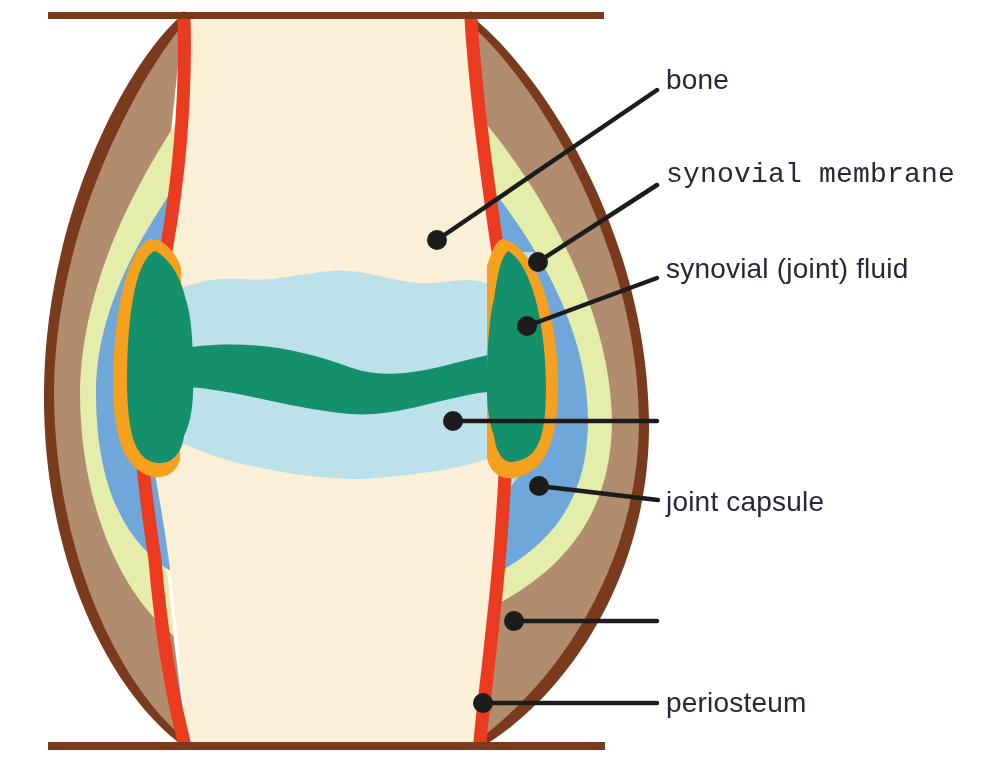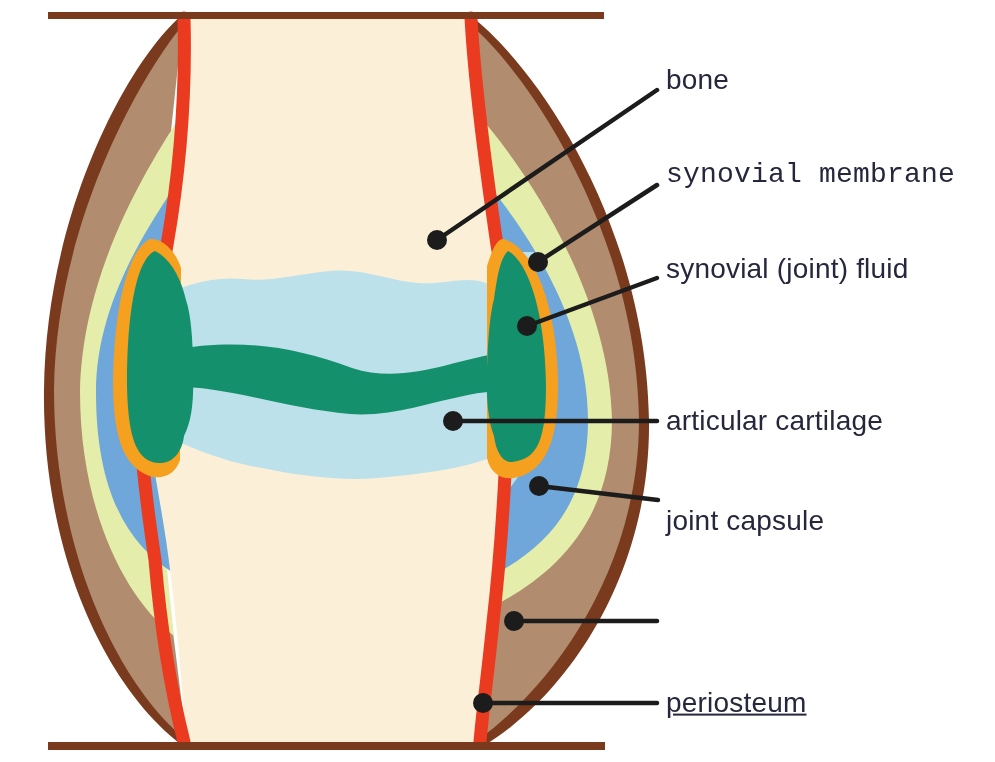--- a/index.html
+++ b/index.html
@@ -27,23 +27,23 @@
     font-size: 28px;
     line-height: 1.1;
     letter-spacing: 0.2px;
     color: var(--label_text, #26263c);
     white-space: nowrap;
   }
   .label.l-bone        { top: 80px; }
   .label.l-membrane    { top: 175px; font-family: Liberation Mono, monospace; }
   .label.l-fluid       { top: 269px; }
   .label.l-cartilage   { top: 421px; }
-  .label.l-capsule     { top: 521px; }
+  .label.l-capsule     { top: 502px; }
   .label.l-ligament    { top: 621px; }
-  .label.l-periosteum  { top: 703px; text-decoration: underline; }
+  .label.l-periosteum  { top: 703px; }
 </style>
 </head>
 <body>
 
 <div class="stage">
 
   <svg class="diagram-svg" width="995" height="762" viewBox="0 0 995 762">
 
     <rect x="0" y="0" width="995" height="762" fill="#ffffff"></rect>
 
@@ -97,17 +97,16 @@
       <circle cx="453" cy="421" r="10" fill="#1C1C1C"></circle>
       <circle cx="539" cy="486" r="10" fill="#1C1C1C"></circle>
       <circle cx="514" cy="621" r="10" fill="#1C1C1C"></circle>
       <circle cx="483" cy="703" r="10" fill="#1C1C1C"></circle>
     </g>
   </svg>
 
   <div class="label l-bone">bone</div>
   <div class="label l-membrane">synovial membrane</div>
   <div class="label l-fluid">synovial (joint) fluid</div>
-  <div class="label l-cartilage">articular cartilage</div>
   <div class="label l-capsule">joint capsule</div>
   <div class="label l-periosteum">periosteum</div>
 
 </div>
 
 </body></html>

